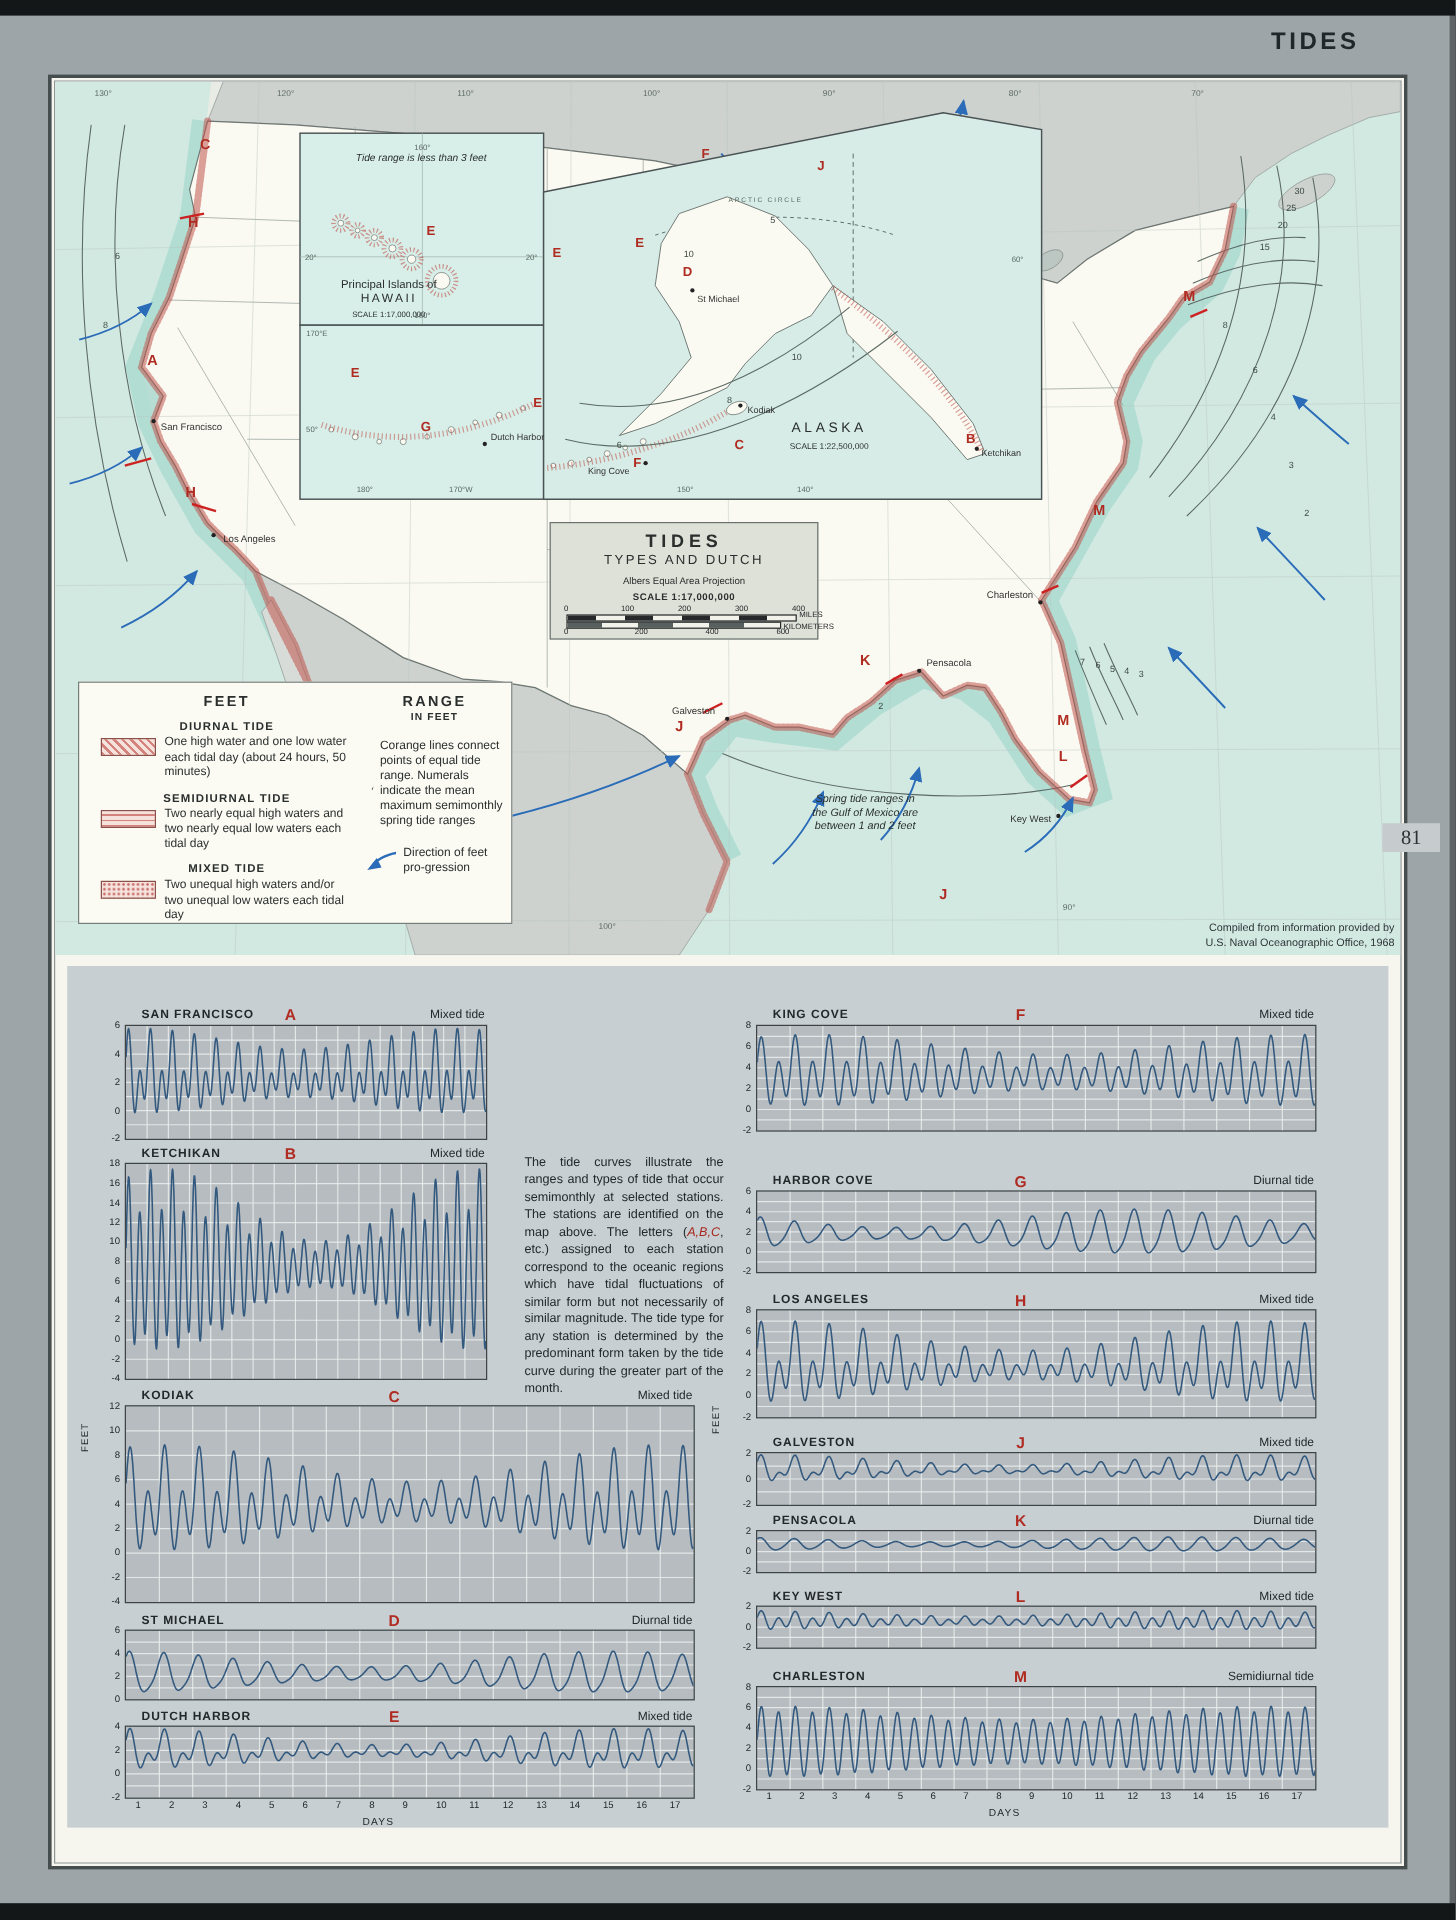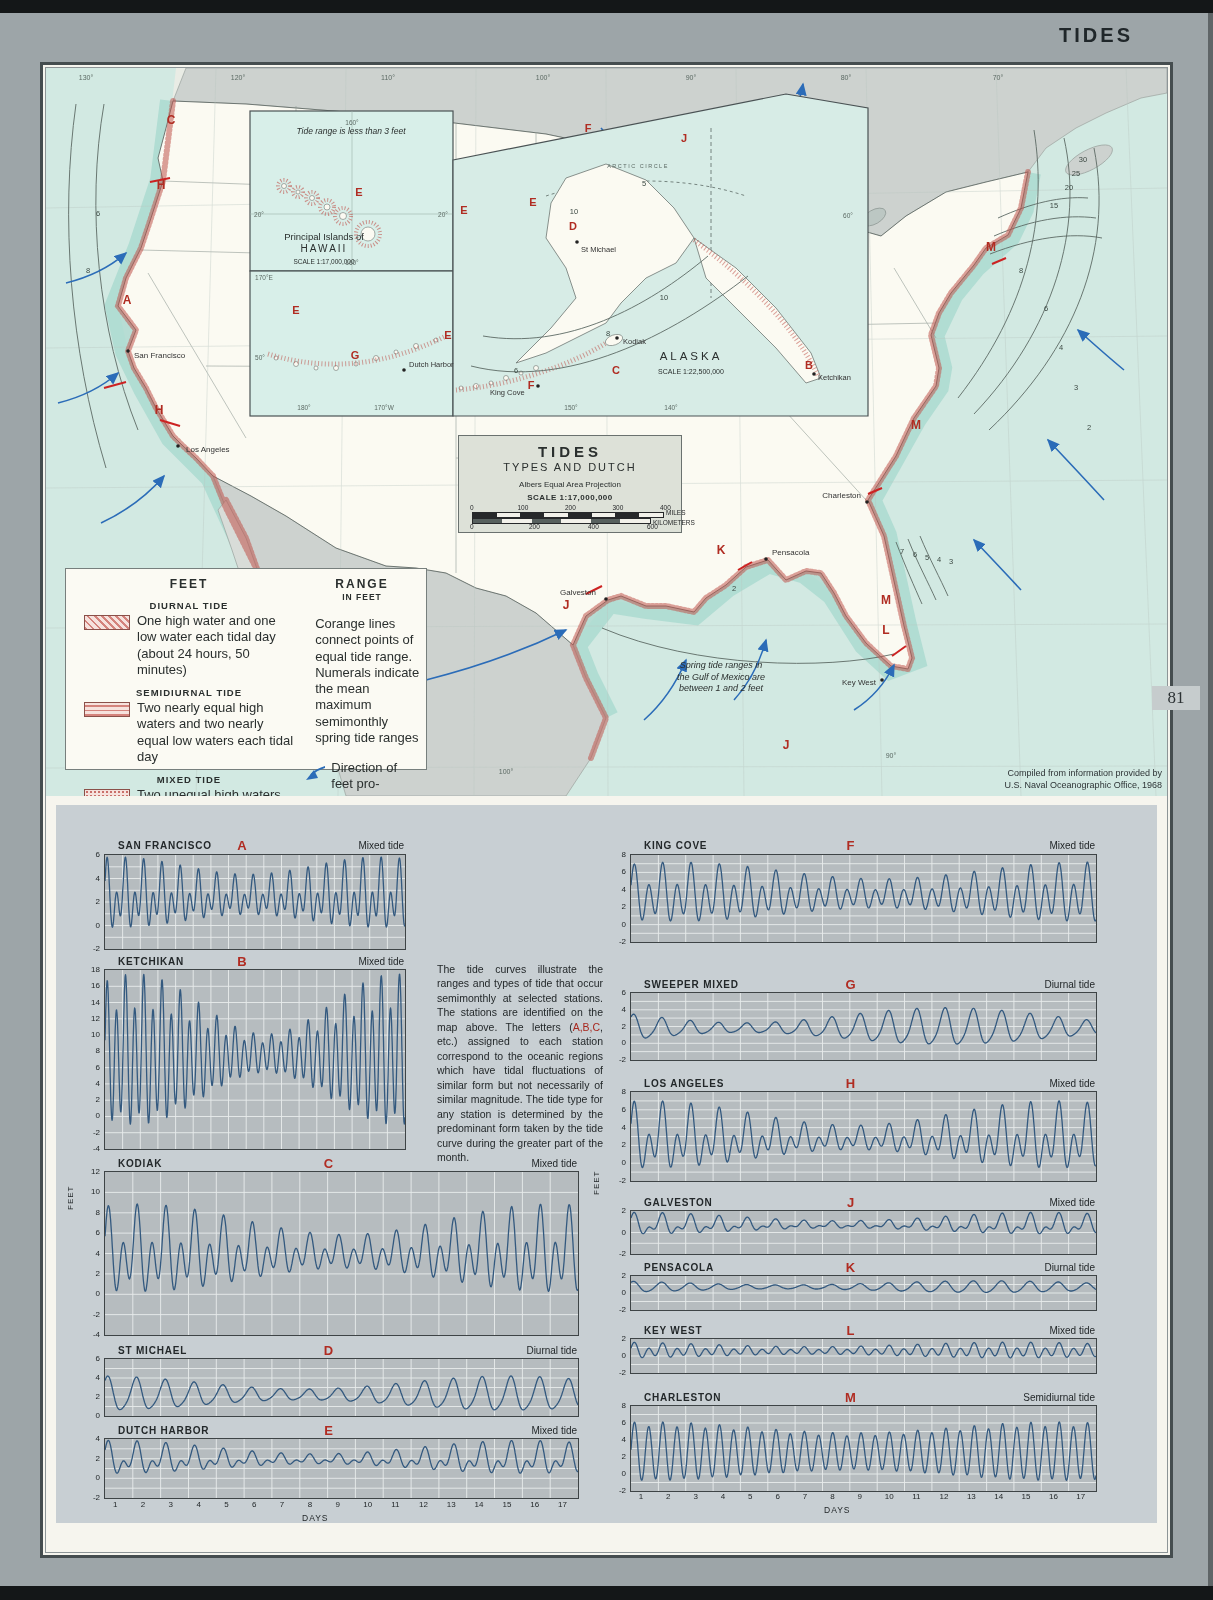--- a/index.html
+++ b/index.html
@@ -39,34 +39,34 @@
   .lg-col-r{position:absolute;left:238px;top:8px;width:116px;}
   .lg-h{text-align:center;font-size:12px;letter-spacing:2px;font-weight:600;}
   .lg-sub{text-align:center;font-size:8.5px;letter-spacing:1px;font-weight:600;margin-top:1px;}
   .lg-item{margin-top:9px;position:relative;}
   .lg-name{text-align:center;font-size:9.5px;font-weight:600;letter-spacing:1px;margin-bottom:2px;}
   .lg-row{display:flex;gap:7px;align-items:flex-start;}
   .sw{flex:0 0 44px;height:13px;border:1px solid #8a5049;margin-top:2px;}
   .sw.diurnal{background:repeating-linear-gradient(45deg,#d4837c 0 2px,#f6e2dd 2px 5px);}
   .sw.semi{background:repeating-linear-gradient(0deg,#d4837c 0 1.5px,#f6e2dd 1.5px 4.5px);}
   .sw.mixed{background:#f6e2dd radial-gradient(#c9706a 1px,transparent 1.2px);background-size:4px 4px;}
-  .lg-desc{font-size:13px;line-height:1.25;}
+  .lg-desc{font-size:10px;line-height:1.25;}
   .lg-sym{margin-top:14px;display:flex;gap:6px;}
   .gulf-note{position:absolute;left:590px;top:592px;width:170px;z-index:6;text-align:center;
              font-style:italic;font-size:9px;line-height:1.3;color:#2a2f2e;white-space:pre-line;}
   .credit{position:absolute;left:880px;top:700px;width:236px;z-index:6;text-align:right;
           font-size:9px;line-height:1.3;color:#2e3436;}
   
   .charts-panel{position:absolute;left:56px;top:805px;width:1101px;height:718px;
                 background:#c8cfd3;z-index:2;}
   .rc-head{position:absolute;left:420px;top:843px;width:192px;z-index:5;text-align:center;
            font-size:13.5px;letter-spacing:1.5px;color:#23282a;font-weight:600;line-height:1.6;}
   .rc-body{position:absolute;left:437px;top:962px;width:166px;z-index:5;
            font-size:10.5px;line-height:1.38;text-align:justify;color:#23282a;}
-  .rc-body .red{color:#a8271e;}
+  .rc-body .red{color:#a8271e;font-style:italic;}
   .chart{position:absolute;z-index:5;}
   .ch-title{position:absolute;height:13px;width:100%;}
   .ch-station{position:absolute;left:38px;top:0;font-size:10px;font-weight:700;
               letter-spacing:.8px;color:#23282a;}
   .ch-letter{position:absolute;top:-2px;width:100%;text-align:center;font-size:13px;
              font-weight:700;color:#b02c22;}
   .ch-type{position:absolute;right:0;top:0;font-size:10px;color:#23282a;}
   .ch-plot{position:absolute;background:#b6bcbf;border:1px solid #3e4446;}
   .ch-ylab{position:absolute;font-size:8px;color:#23282a;text-align:right;width:20px;}
   .feet{position:absolute;z-index:5;font-size:8px;letter-spacing:1px;color:#23282a;
@@ -688,21 +688,21 @@
         </svg></div>
       <div class="ch-ylab" style="left: 0px; top: 10px;">8</div>
       <div class="ch-ylab" style="left: 0px; top: 27.4px;">6</div>
       <div class="ch-ylab" style="left: 0px; top: 44.8px;">4</div>
       <div class="ch-ylab" style="left: 0px; top: 62.2px;">2</div>
       <div class="ch-ylab" style="left: 0px; top: 79.6px;">0</div>
       <div class="ch-ylab" style="left: 0px; top: 97px;">-2</div>
     </div>
     <div class="chart" style="left: 606px; top: 979px; width: 489px; height: 84px;">
       <div class="ch-title" style="left: 0px; top: 0px; width: 489px;">
-        <div class="ch-station">SWEEPER MIXED</div>
+        <div class="ch-station">HARBOR COVE</div>
         <div class="ch-letter">G</div>
         <div class="ch-type">Diurnal tide</div>
       </div>
       <div class="ch-plot" style="left: 24px; top: 13px; width: 465px; height: 67px;"><svg width="465" height="67" viewBox="0 0 465 67">
           <path d="M27.4,0 V67" stroke="#e8ecec" stroke-width="1" opacity="0.9"></path>
           <path d="M54.7,0 V67" stroke="#e8ecec" stroke-width="1" opacity="0.9"></path>
           <path d="M82.1,0 V67" stroke="#e8ecec" stroke-width="1" opacity="0.9"></path>
           <path d="M109.4,0 V67" stroke="#e8ecec" stroke-width="1" opacity="0.9"></path>
           <path d="M136.8,0 V67" stroke="#e8ecec" stroke-width="1" opacity="0.9"></path>
           <path d="M164.1,0 V67" stroke="#e8ecec" stroke-width="1" opacity="0.9"></path>

